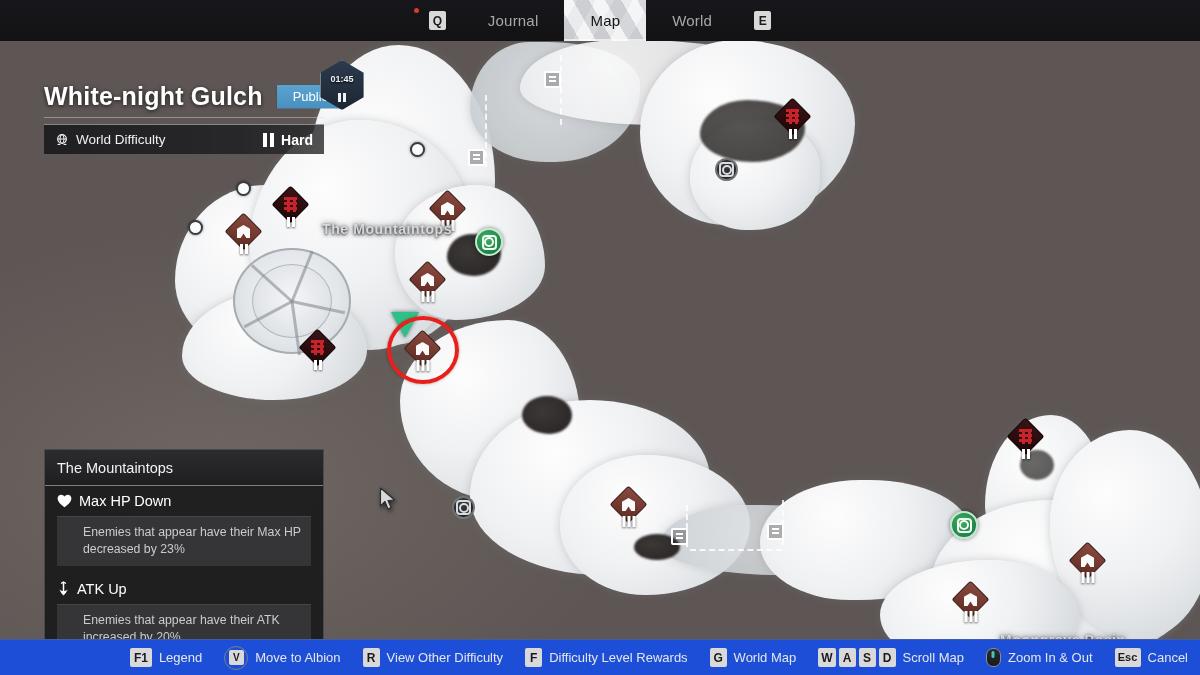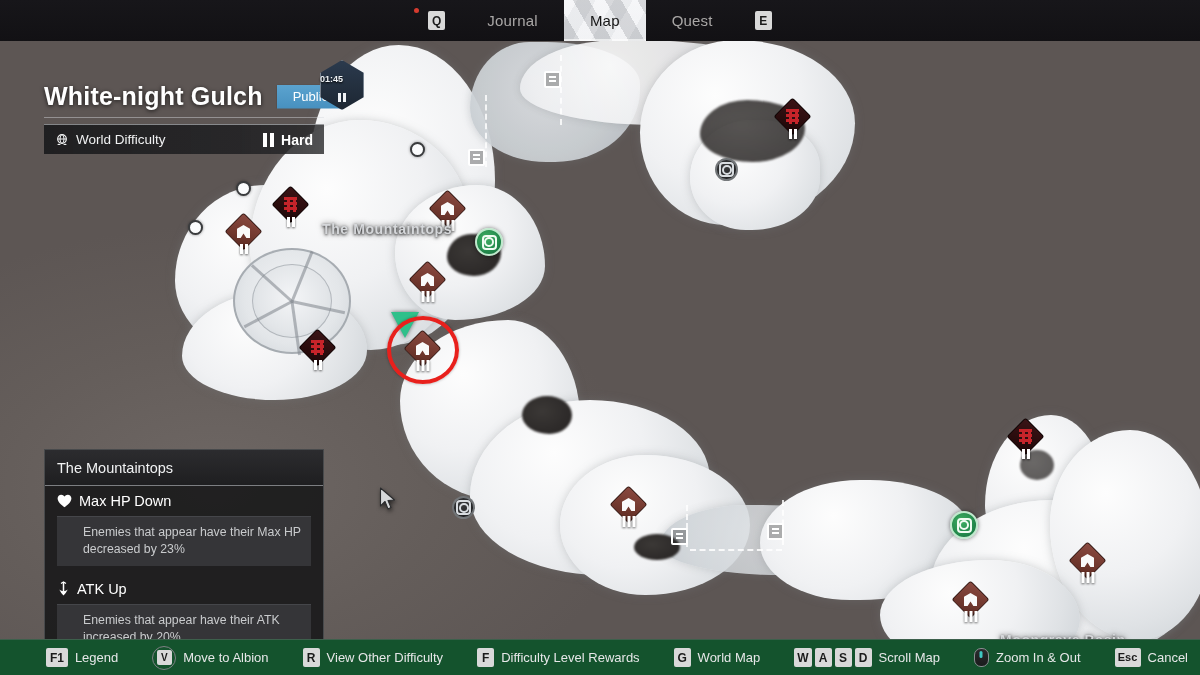--- a/index.html
+++ b/index.html
@@ -117,21 +117,21 @@
     width: 44px; height: 50px; z-index: 21;
   }
   #timer-badge .shield {
     position:absolute; inset:0;
     background: linear-gradient(180deg,#2b3a4d 0%, #1d2733 100%);
     clip-path: polygon(50% 0%, 100% 26%, 100% 74%, 50% 100%, 0 74%, 0 26%);
     border: 1px solid rgba(200,210,220,.5);
   }
   #timer-badge .tval {
     position:absolute; left:0; right:0; top: 14px;
-    color:#eef2f5; font-size: 9px; font-weight:700;
+    text-align:center; color:#eef2f5; font-size: 9px; font-weight:700;
     text-shadow:0 1px 2px #000;
   }
   #timer-badge .bars {
     position:absolute; left:0; right:0; bottom: 8px;
     display:flex; gap:2px; justify-content:center;
   }
   #timer-badge .bars i { display:block; width:3px; height:9px; background:#f0f3f6; }
 
   #difficulty-bar {
     margin-top: 13px;
@@ -290,24 +290,24 @@
     padding: 7px 9px 8px 26px;
     margin-bottom: 6px;
     border-top: 1px solid rgba(120,124,128,.25);
   }
   .icon-heart { width:15px; height:14px; position:relative; display:inline-block; }
   .icon-atk   { width:13px; height:16px; position:relative; display:inline-block; }
 
   
   #bottombar {
     position:absolute; left:0; right:0; bottom:0; height: 36px;
-    background: #14532d;
+    background: #1d4ed8;
     border-top: 1px solid rgba(110,112,116,.45);
     display:flex; align-items:center; justify-content:flex-end;
-    gap: 12px; padding-right: 12px;
+    gap: 0px; padding-right: 12px;
     z-index: 35;
   }
   .hint { display:flex; align-items:center; gap: 7px; margin-left: 22px; }
   .hint .htext { color:#e6e7e8; font-size: 13px; }
   .hint .keys { display:flex; gap: 3px; }
   .key-round {
     width: 24px; height: 24px; border-radius: 50%;
     border: 1px solid #7e8084;
     display:flex; align-items:center; justify-content:center;
   }
@@ -561,21 +561,21 @@
     <div id="focus-ring" style="left: 387px; top: 316px; border-color: rgb(232, 32, 28);"></div>
     <div id="player-arrow" style="left: 391px; top: 312px; border-top-color: rgb(47, 192, 138);"></div>
   </div>
 
   <div id="topbar">
     <div id="notif-dot"></div>
     <div class="nav-wrap">
       <span class="keycap nav-key">Q</span>
       <div class="nav-tab">Journal</div>
       <div class="nav-tab active">Map</div>
-      <div class="nav-tab">Quest</div>
+      <div class="nav-tab">World</div>
       <span class="keycap nav-key">E</span>
     </div>
   </div>
 
   <div id="title-block">
     <div id="title-row">
       <div id="place-title">White-night Gulch</div>
       <div id="public-tag">Public</div>
     </div>
     <div id="difficulty-bar">

